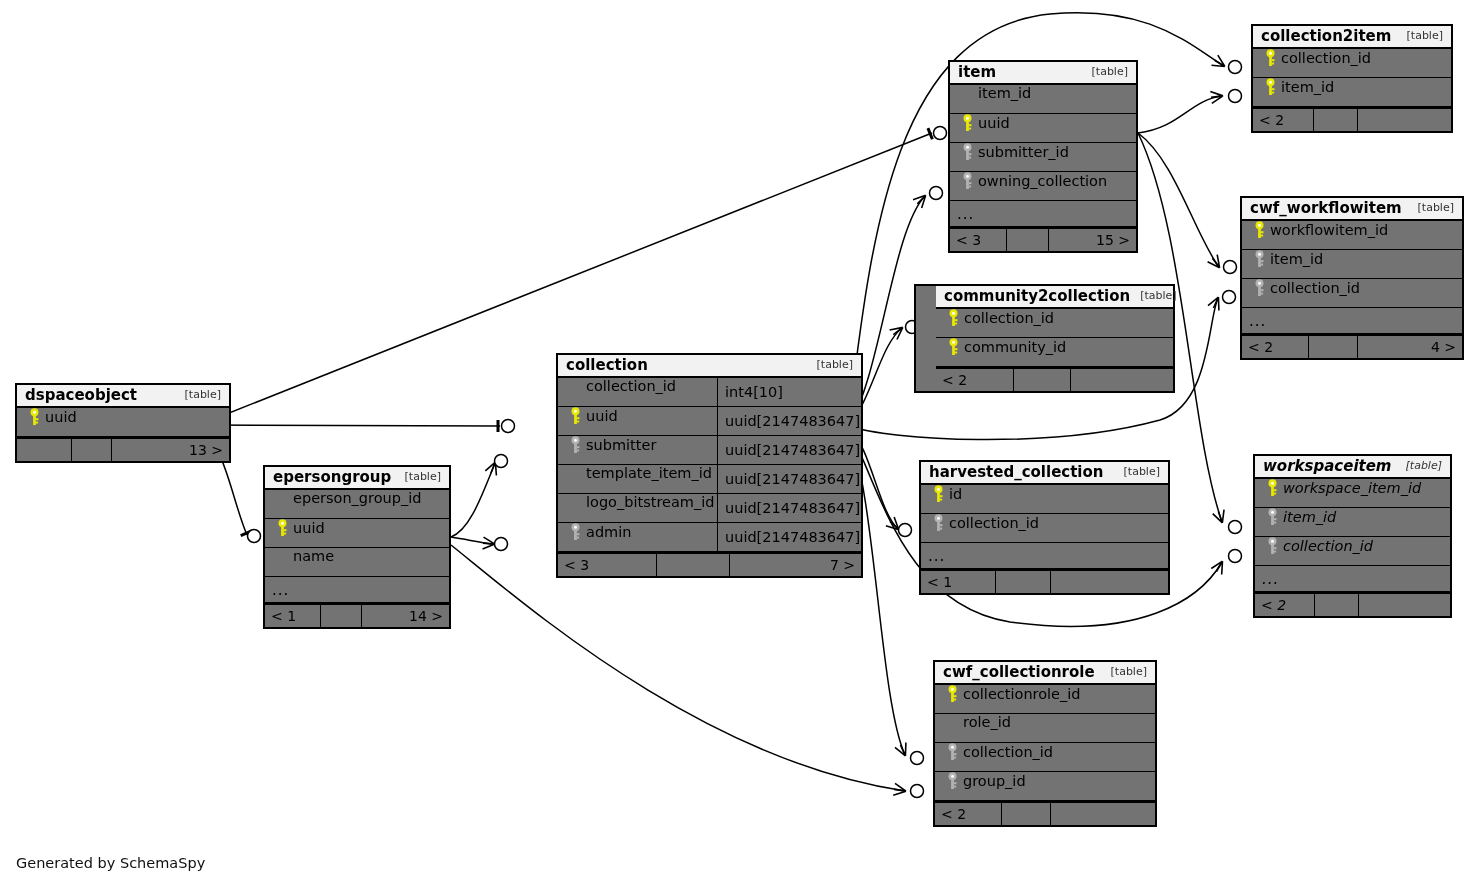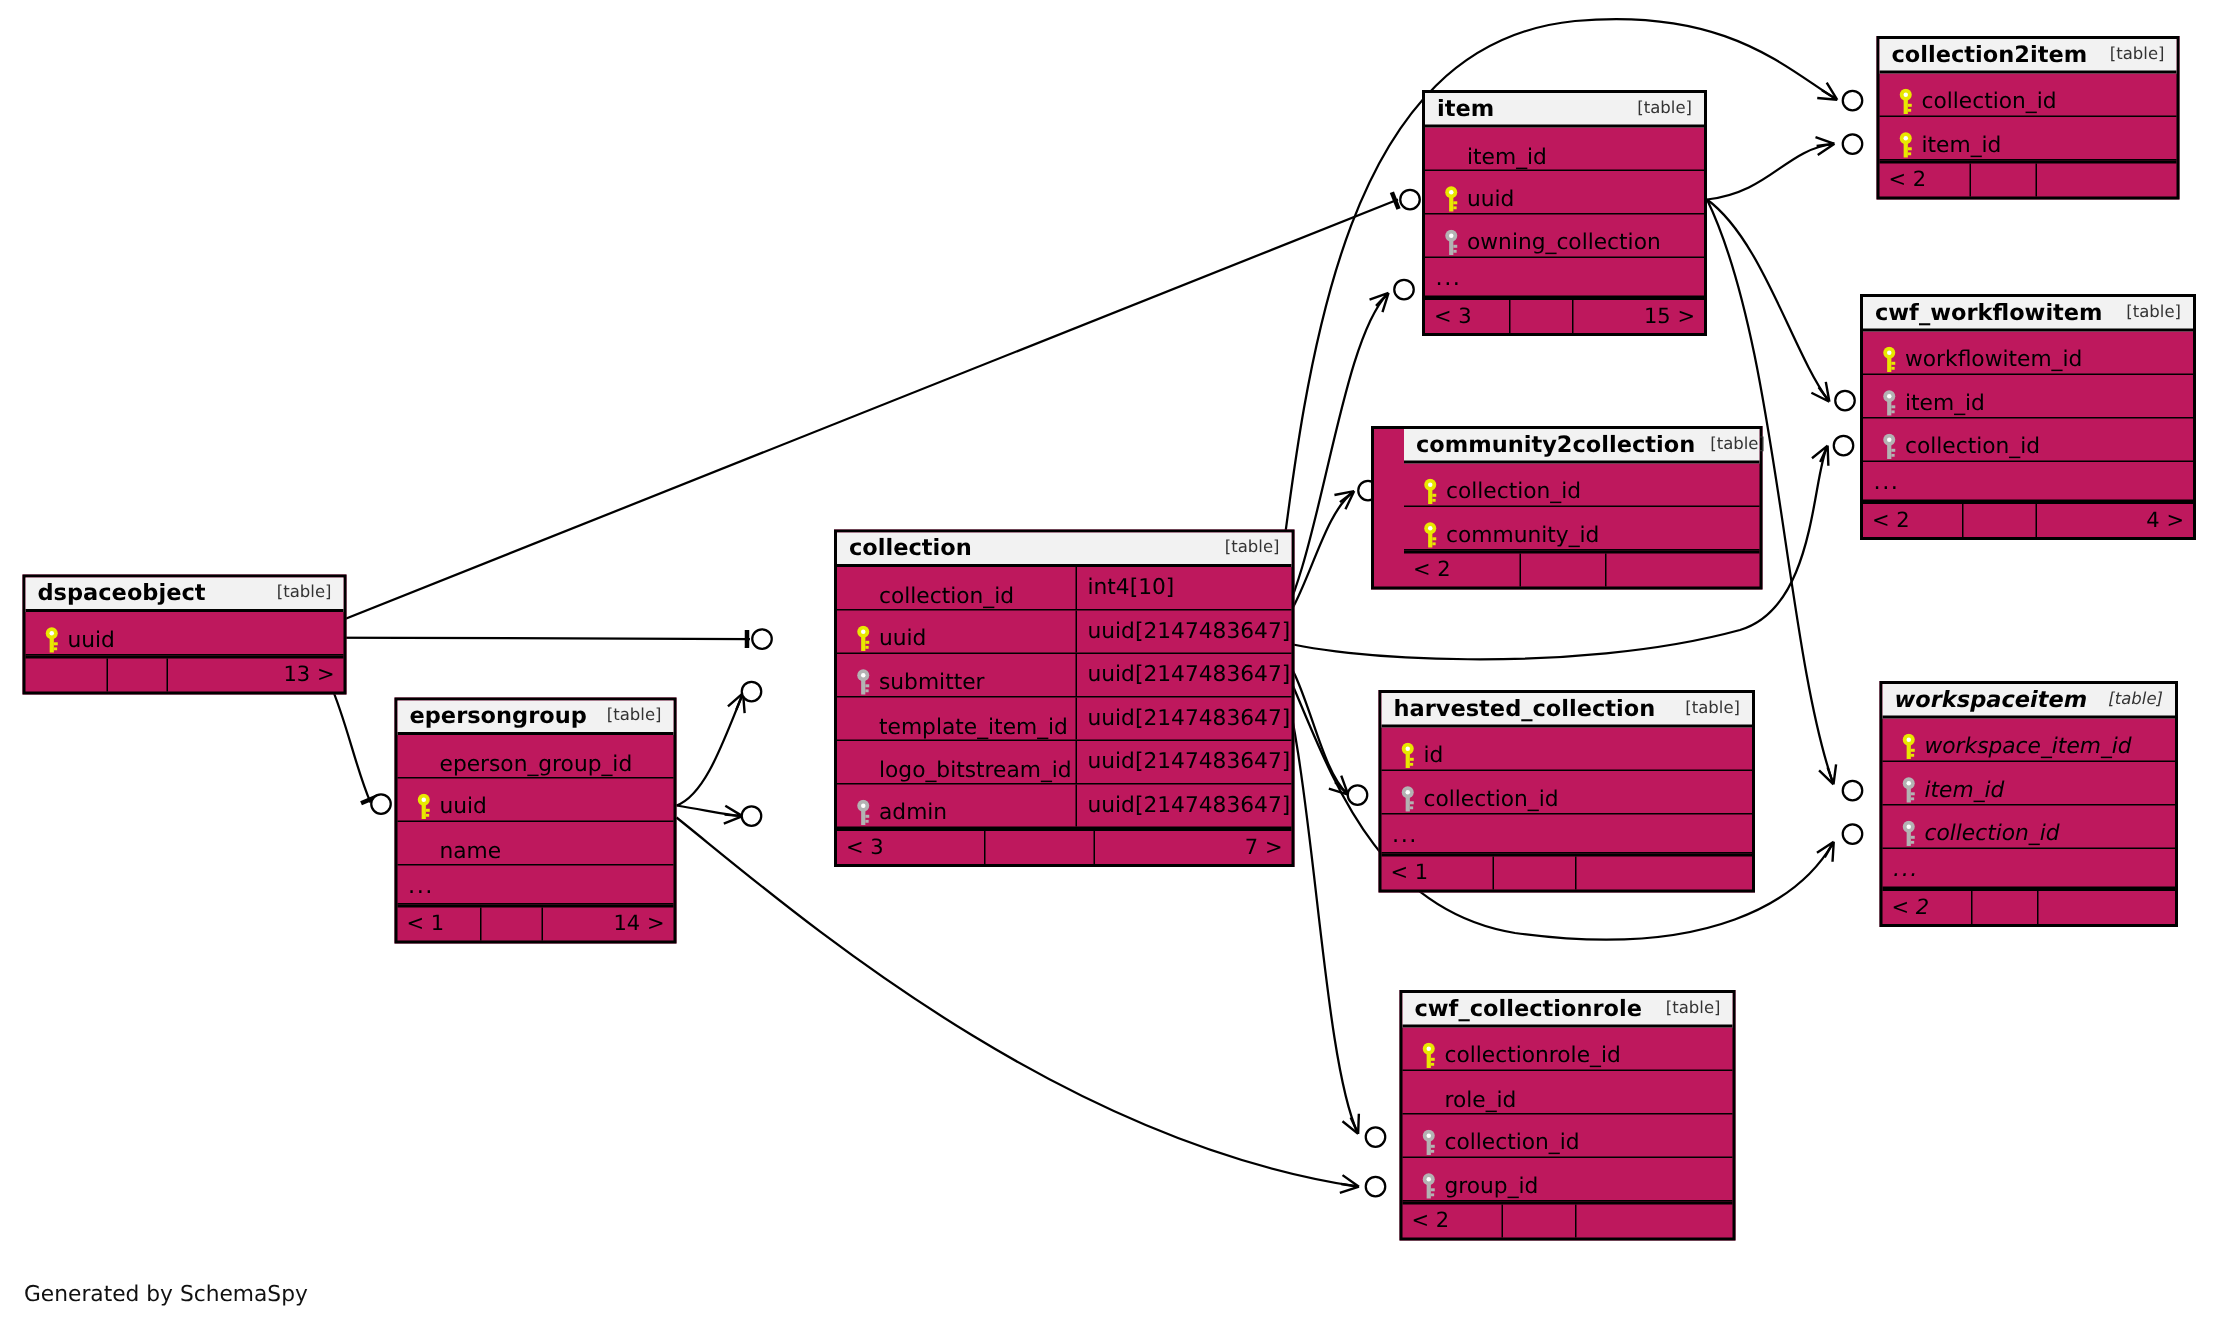--- a/index.html
+++ b/index.html
@@ -1,26 +1,26 @@
 <!DOCTYPE html>
 <html><head>
 <meta charset="utf-8">
 <style>
   html,body{margin:0;padding:0;background:#ffffff;}
   body{width:1480px;height:885px;font-family:"DejaVu Sans","Liberation Sans",sans-serif;color:#000;}
   #canvas{position:relative;width:1480px;height:885px;overflow:hidden;}
   #edges{position:absolute;left:0;top:0;width:1480px;height:885px;}
 
-  .table-node{position:absolute;background:#be185d;border:2px solid #000;box-sizing:border-box;}
+  .table-node{position:absolute;background:#737373;border:2px solid #000;box-sizing:border-box;}
   .tbl-header{display:flex;align-items:center;justify-content:space-between;
               background:#f2f2f2;border-bottom:2px solid #000;padding:3px 8px 4px 8px;height:23px;box-sizing:border-box;}
   .tbl-name{font-weight:bold;font-size:15px;line-height:16px;white-space:nowrap;}
   .tbl-tag{font-size:11px;line-height:16px;color:#333;margin-left:10px;white-space:nowrap;}
 
-  .col-row{display:flex;align-items:flex-end;border-bottom:1px solid #000;height:29px;box-sizing:border-box;}
+  .col-row{display:flex;align-items:flex-start;border-bottom:1px solid #000;height:29px;box-sizing:border-box;}
   .col-row:last-of-type{border-bottom:none;}
   .col-left{display:flex;align-items:center;flex:1 1 auto;min-width:0;padding-left:6px;box-sizing:border-box;}
   .col-type{border-left:1px solid #000;padding-left:7px;font-size:14.5px;white-space:nowrap;
             display:flex;align-items:center;height:100%;box-sizing:border-box;}
   .col-name{font-size:14.5px;white-space:nowrap;}
   .keyslot{width:22px;min-width:22px;display:flex;align-items:center;justify-content:center;}
   .kicon{display:block;}
   .ellipsis-row{display:flex;align-items:center;height:26px;border-bottom:1px solid #000;
                 padding-left:7px;font-size:15px;letter-spacing:1px;box-sizing:border-box;color:#000;}
 
@@ -268,20 +268,34 @@
           <div class="col-left">
             <span class="keyslot">
               <svg class="kicon" width="11" height="18" viewBox="0 0 11 18">
                 <circle cx="5.5" cy="4.2" r="4" fill="#b3b3b3"></circle>
                 <circle cx="5.5" cy="4.2" r="1.5" fill="#ffffff"></circle>
                 <rect x="4.1" y="6.5" width="2.8" height="10.5" fill="#b3b3b3"></rect>
                 <rect x="6.9" y="10.2" width="2.6" height="2" fill="#b3b3b3"></rect>
                 <rect x="6.9" y="13.6" width="2.2" height="1.9" fill="#b3b3b3"></rect>
               </svg>
             </span>
+            <span class="col-name">submitter_id</span>
+          </div>
+        </div>
+        <div class="col-row">
+          <div class="col-left">
+            <span class="keyslot">
+              <svg class="kicon" width="11" height="18" viewBox="0 0 11 18">
+                <circle cx="5.5" cy="4.2" r="4" fill="#b3b3b3"></circle>
+                <circle cx="5.5" cy="4.2" r="1.5" fill="#ffffff"></circle>
+                <rect x="4.1" y="6.5" width="2.8" height="10.5" fill="#b3b3b3"></rect>
+                <rect x="6.9" y="10.2" width="2.6" height="2" fill="#b3b3b3"></rect>
+                <rect x="6.9" y="13.6" width="2.2" height="1.9" fill="#b3b3b3"></rect>
+              </svg>
+            </span>
             <span class="col-name">owning_collection</span>
           </div>
         </div>
         <div class="ellipsis-row">...</div>
         <div class="tbl-footer">
           <div class="foot-cell foot-l" style="flex:0 0 57px">&lt; 3</div>
           <div class="foot-cell foot-m" style="flex:0 0 42px"></div>
           <div class="foot-cell foot-r">15 &gt;</div>
         </div>
       </div>

